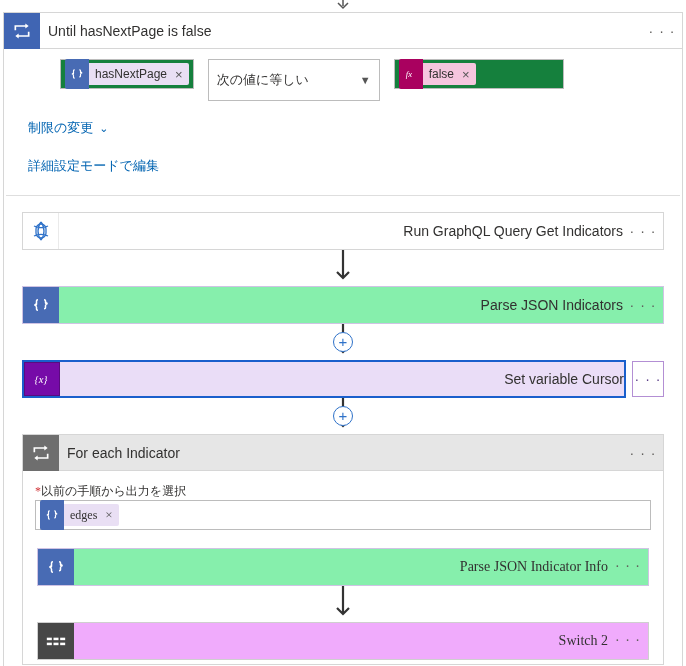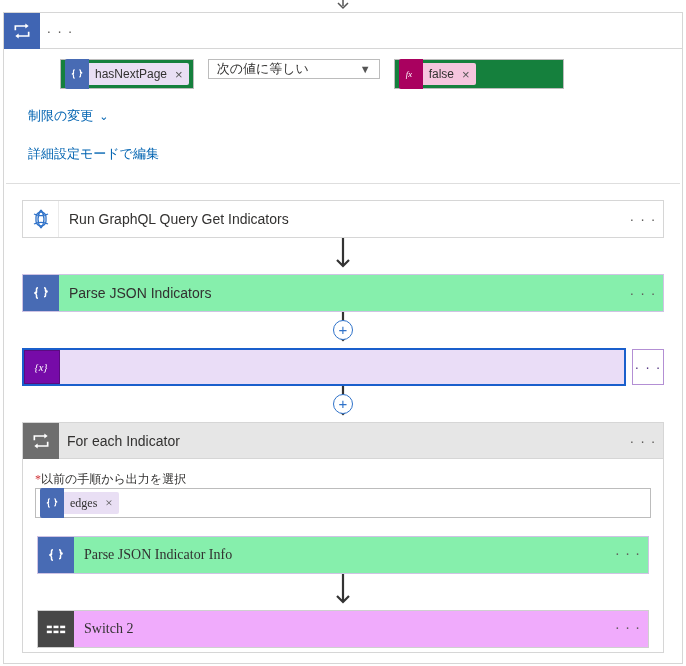--- a/index.html
+++ b/index.html
@@ -81,21 +81,21 @@
     justify-content: center;
     border-radius: 2px 0 0 2px;
     margin-right: 6px;
   }
   .chip-x { margin-left: 8px; color: #555; cursor: pointer; font-size: 13px; }
   .select-box {
     display: flex;
     align-items: center;
     justify-content: space-between;
     border: 1px solid #bcbcbc;
-    height: 20px;
+    height: 42px;
     padding: 0 8px;
     width: 172px;
     background: #fff;
   }
   .chevron { font-size: 11px; color: #555; }
   .link-row { padding: 8px 6px; }
   .link-text {
     color: #0063b1;
     font-size: 13px;
     cursor: pointer;
@@ -120,20 +120,21 @@
     height: 100%;
     display: flex;
     align-items: center;
     justify-content: center;
     flex-shrink: 0;
   }
   .ac-title {
     flex: 1;
     padding-left: 10px;
     font-size: 14px;
+    text-align: right;
   }
   .side-dots {
     width: 32px;
     height: 36px;
     border: 1px solid #b38fd4;
     display: flex;
     align-items: center;
     justify-content: center;
     margin-left: 6px;
     color: #5a3d87;
@@ -186,20 +187,21 @@
 </div>
 
 <div class="outer">
 
   <div class="header-bar">
     <div class="icon-box bg-purple-dk2">
       <svg width="20" height="20" viewBox="0 0 24 24">
           <path fill="#fff" d="M5 7h11v2l4-3-4-3v2H3v6h2V7zm14 10H8v-2l-4 3 4 3v-2h13v-6h-2v4z"></path>
         </svg>
     </div>
+    <div class="hdr-title">Until hasNextPage is false</div>
     <div class="dots">· · ·</div>
   </div>
 
   <div class="cond-row">
 
     <div class="token-input">
       <span class="token-chip">
         <span class="chip-ic bg-purple-dark">
           <svg width="14" height="14" viewBox="0 0 24 24">
               <path fill="#fff" d="M8 4c-2 0-3 1-3 3v2c0 1-1 2-2 2v2c1 0 2 1 2 2v2c0 2 1 3 3 3v-2c-1 0-1-1-1-1v-2c0-1-1-2-1-2 0 0 1-1 1-2V7c0-1 1-1 1-1V4zm8 0v2c1 0 1 1 1 1v2c0 1 1 2 1 2 0 0-1 1-1 2v2c0 1-1 1-1 1v2c2 0 3-1 3-3v-2c0-1 1-2 2-2v-2c-1 0-2-1-2-2V7c0-2-1-3-3-3z"></path>
@@ -276,20 +278,21 @@
       <div class="plus-badge">+</div>
     </div>
 
     <div class="action-row-sel">
       <div class="action-card selected" style="flex:1;">
         <div class="ac-icon bg-purple-var">
           <svg width="18" height="18" viewBox="0 0 24 24">
               <text x="2" y="17" font-family="serif" font-style="italic" font-size="14" fill="#fff">{x}</text>
             </svg>
         </div>
+        <div class="ac-title">Set variable Cursor</div>
       </div>
       <div class="side-dots">· · ·</div>
     </div>
 
     <div class="arrow-wrap" style="height:36px;">
       <svg width="24" height="36" viewBox="0 0 24 36">
           <path d="M12 0 L12 28 M6 22 L12 28 L18 22" stroke="#333" stroke-width="2.2" fill="none"></path>
         </svg>
       <div class="plus-badge">+</div>
     </div>

